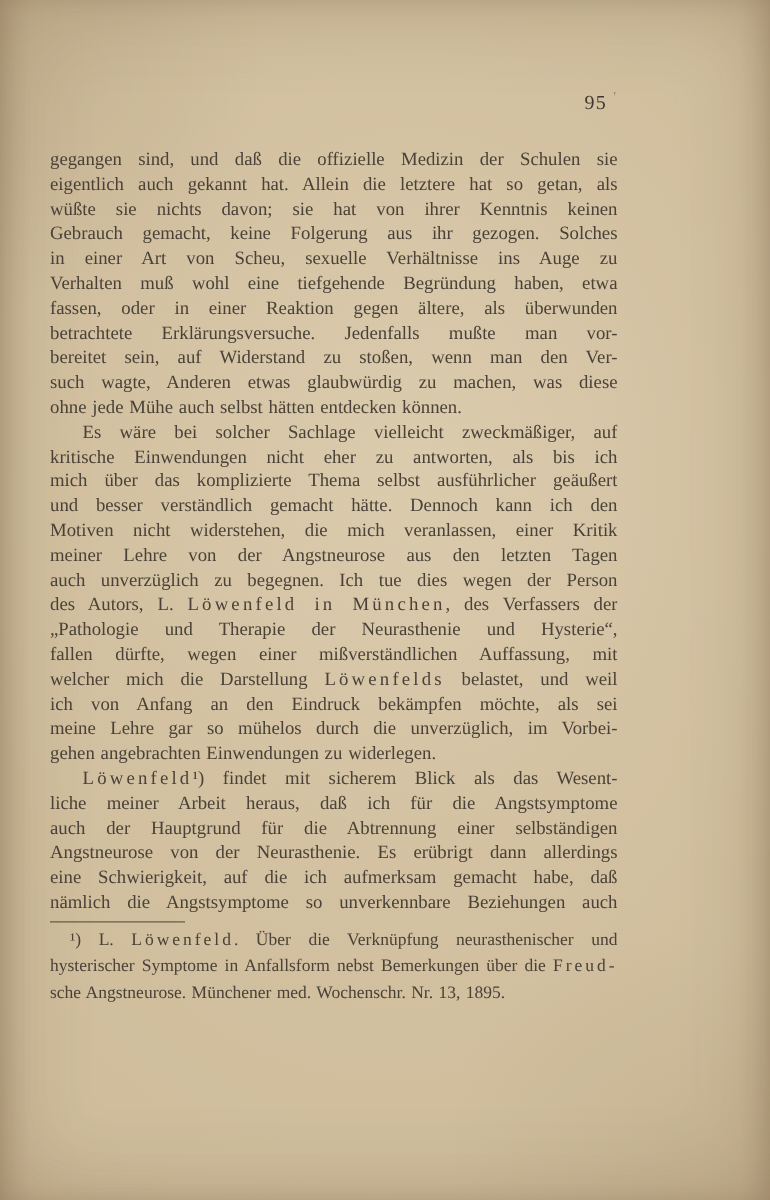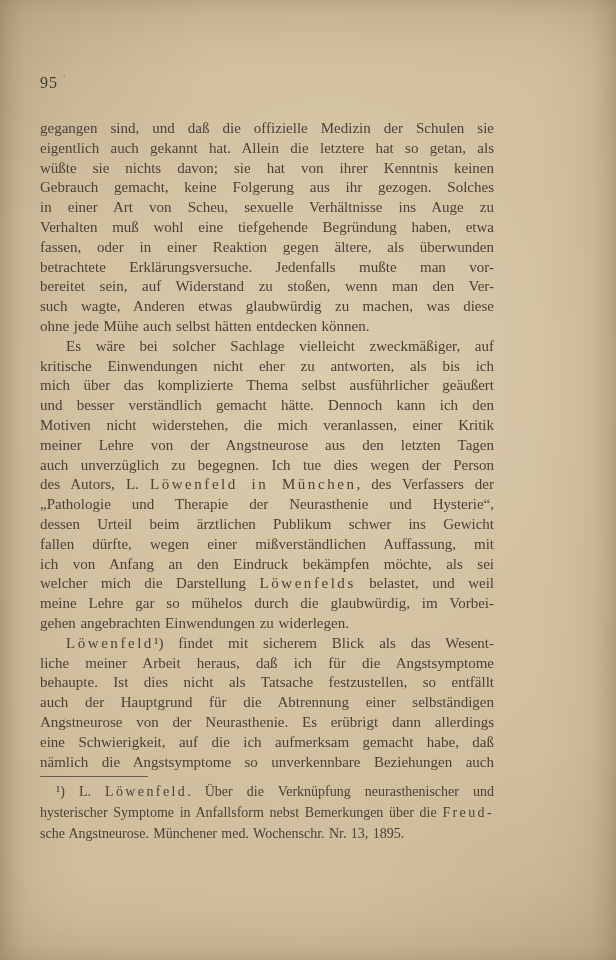--- a/index.html
+++ b/index.html
@@ -24,21 +24,21 @@
     background: radial-gradient(ellipse at 30% 30%, rgba(118,92,58,0.10), rgba(0,0,0,0) 65%);
     pointer-events: none;
   }
   .stain-b {
     position: absolute; right: -20px; bottom: -30px; width: 300px; height: 260px;
     background: radial-gradient(ellipse at 70% 70%, rgba(118,92,58,0.08), rgba(0,0,0,0) 65%);
     pointer-events: none;
   }
   .pageno-row {
     position: absolute; left: 40px; top: 72px; width: 454px;
-    text-align: left; font-size: 16px; letter-spacing: 1px; color: #3f3a31;
+    text-align: right; font-size: 16px; letter-spacing: 1px; color: #3f3a31;
   }
   .pageno-row .artifact {
     font-size: 11px; opacity: 0.45; margin-left: 5px; vertical-align: 6px;
   }
   .text-block {
     position: absolute; left: 40px; top: 119px; width: 454px;
   }
   .line {
     font-size: 15px;
     height: 19.8px; line-height: 19.8px;
@@ -89,32 +89,30 @@
   <div>
     <div class="line indent">Es wäre bei solcher Sachlage vielleicht zweckmäßiger, auf</div>
     <div class="line">kritische Einwendungen nicht eher zu antworten, als bis ich</div>
     <div class="line">mich über das komplizierte Thema selbst ausführlicher geäußert</div>
     <div class="line">und besser verständlich gemacht hätte. Dennoch kann ich den</div>
     <div class="line">Motiven nicht widerstehen, die mich veranlassen, einer Kritik</div>
     <div class="line">meiner Lehre von der Angstneurose aus den letzten Tagen</div>
     <div class="line">auch unverzüglich zu begegnen. Ich tue dies wegen der Person</div>
     <div class="line"><span>des Autors, L. </span><span class="sperr">Löwenfeld in München</span><span>, des Verfassers der</span></div>
     <div class="line">„Pathologie und Therapie der Neurasthenie und Hysterie“,</div>
-    <div class="line">dessen Urteil beim ärztlichen Publikum schwer ins Gewicht</div>
     <div class="line">fallen dürfte, wegen einer mißverständlichen Auffassung, mit</div>
+    <div class="line"><span>welcher mich die Darstellung </span><span class="sperr">Löwenfelds</span><span> belastet, und weil</span></div>
     <div class="line">ich von Anfang an den Eindruck bekämpfen möchte, als sei</div>
-    <div class="line"><span>welcher mich die Darstellung </span><span class="sperr">Löwenfelds</span><span> belastet, und weil</span></div>
-    <div class="line">meine Lehre gar so mühelos durch die glaubwürdig, im Vorbei-</div>
+    <div class="line">meine Lehre gar so mühelos durch die unverzüglich, im Vorbei-</div>
     <div class="line lastline">gehen angebrachten Einwendungen zu widerlegen.</div>
   </div>
 
   <div>
     <div class="line indent"><span></span><span class="sperr">Löwenfeld</span><span>¹) findet mit sicherem Blick als das Wesent-</span></div>
     <div class="line">liche meiner Arbeit heraus, daß ich für die Angstsymptome</div>
-    <div class="line">behaupte. Ist dies nicht als Tatsache festzustellen, so entfällt</div>
     <div class="line">auch der Hauptgrund für die Abtrennung einer selbständigen</div>
     <div class="line">Angstneurose von der Neurasthenie. Es erübrigt dann allerdings</div>
     <div class="line">eine Schwierigkeit, auf die ich aufmerksam gemacht habe, daß</div>
     <div class="line">nämlich die Angstsymptome so unverkennbare Beziehungen auch</div>
   </div>
 
   <div class="footnote-rule"></div>
 
   <div class="footnote">
     <div class="line indent"><span>¹) L. </span><span class="sperr">Löwenfeld</span><span>. Über die Verknüpfung neurasthenischer und</span></div>

